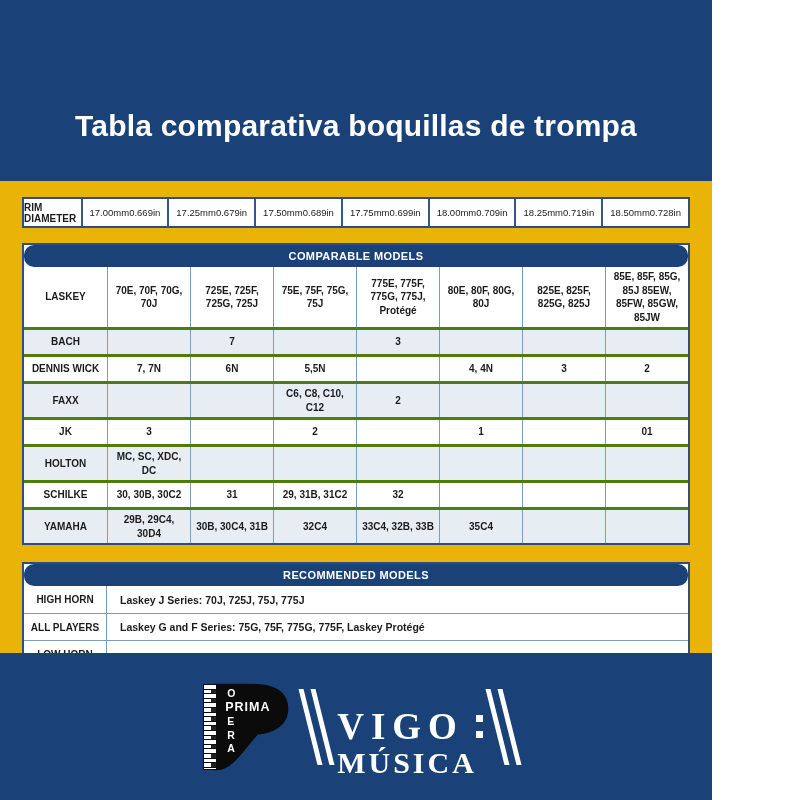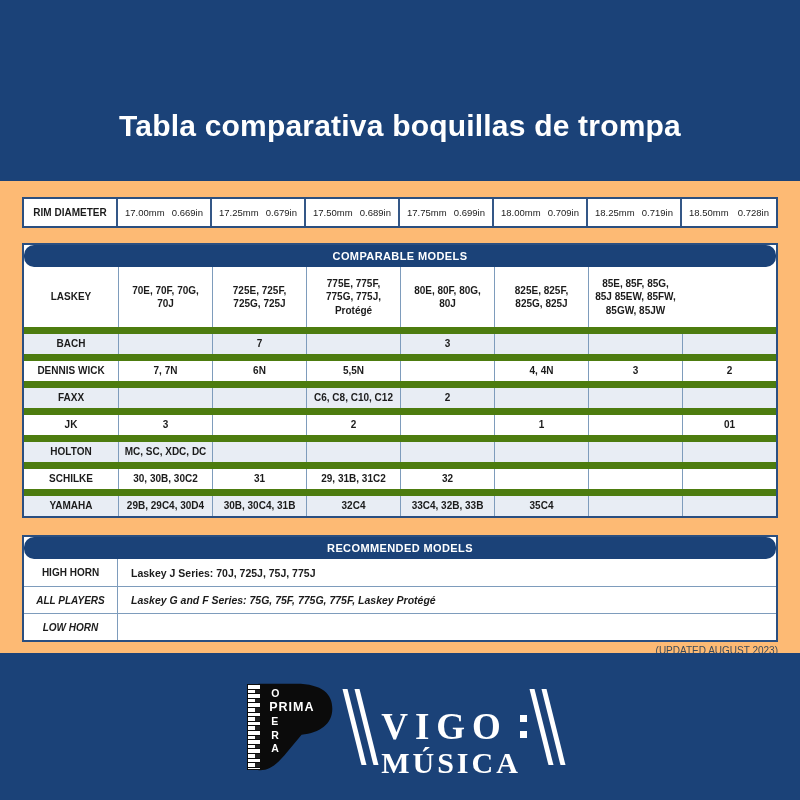--- a/index.html
+++ b/index.html
@@ -3,22 +3,22 @@
 <meta charset="utf-8">
 <style>
   :root{
     --navy:#1b4278;
     --row-alt:#e8edf4;
     --cell-border:#7e9cbc;
   }
   *{box-sizing:border-box;}
   html,body{margin:0;padding:0;background:#ffffff;}
   .page{
-    width:800px;height:800px;display:flex;flex-direction:column;
-    font-family:"Liberation Sans",sans-serif;color:#1b1b1b;background:#fdba74;overflow:hidden;
+    width:712px;height:800px;display:flex;flex-direction:column;
+    font-family:"Liberation Sans",sans-serif;color:#1b1b1b;background:#eab308;overflow:hidden;
   }
   
   .banner{
     height:181px;flex:0 0 auto;background:var(--navy);
     display:flex;align-items:flex-end;justify-content:center;padding-bottom:38px;
   }
   .title{margin:0;color:#fff;font-size:30px;font-weight:bold;letter-spacing:.2px;}
   
   .content{flex:0 0 auto;height:472px;padding:16px 22px 0;}
   
@@ -38,31 +38,31 @@
   
   .table-header{
     background:var(--navy);color:#fff;font-weight:bold;font-size:11px;letter-spacing:.4px;
     height:22px;display:flex;align-items:center;justify-content:center;border-radius:10px;
   }
   
   .comp-table{border:2px solid #2b4f80;margin-bottom:17px;background:#fff;}
   .comp-row{display:grid;grid-template-columns:repeat(8,1fr);min-height:27px;}
   .comp-row.tall{min-height:60px;}
   .comp-row.alt{background:var(--row-alt);}
-  .comp-row + .comp-row{border-top:7px solid #4d7c0f;}
+  .comp-row + .comp-row{border-top:3px solid #4d7c0f;}
   .cell{
     display:flex;align-items:center;justify-content:center;text-align:center;
     font-size:10px;font-weight:bold;line-height:1.35;padding:3px 5px;
     border-left:1px solid var(--cell-border);
   }
   .cell:first-child{border-left:none;}
   
   .rec-table{border:2px solid #2b4f80;background:#fff;}
   .rec-row{display:flex;min-height:27px;}
-  .rec-row + .rec-row{border-top:1px solid var(--cell-border);font-style:italic;}
+  .rec-row + .rec-row{border-top:1px solid var(--cell-border);}
   .rec-label{
     width:12.5%;display:flex;align-items:center;justify-content:center;
     font-size:10px;font-weight:bold;border-right:1px solid var(--cell-border);
   }
   .rec-value{flex:1;display:flex;align-items:center;padding-left:13px;font-size:10.5px;font-weight:bold;}
   .updated-note{margin-top:3px;text-align:right;font-size:10px;color:#3a4a5a;}
   
   .footer{
     flex:1;background:var(--navy);display:flex;align-items:center;justify-content:center;
   }
@@ -141,20 +141,21 @@
         </div>
     </section>
 
     <section class="comp-table">
       <div class="table-header">COMPARABLE MODELS</div>
       <div id="comp-body">
           <div class="comp-row tall">
             <div class="cell brand">LASKEY</div>
             <div class="cell">70E, 70F, 70G, 70J</div>
             <div class="cell">725E, 725F, 725G, 725J</div>
+            <div class="cell">75E, 75F, 75G, 75J</div>
             <div class="cell">775E, 775F, 775G, 775J, Protégé</div>
             <div class="cell">80E, 80F, 80G, 80J</div>
             <div class="cell">825E, 825F, 825G, 825J</div>
             <div class="cell">85E, 85F, 85G, 85J 85EW, 85FW, 85GW, 85JW</div>
           </div>
           <div class="comp-row alt">
             <div class="cell brand">BACH</div>
             <div class="cell"></div>
             <div class="cell">7</div>
             <div class="cell"></div>

